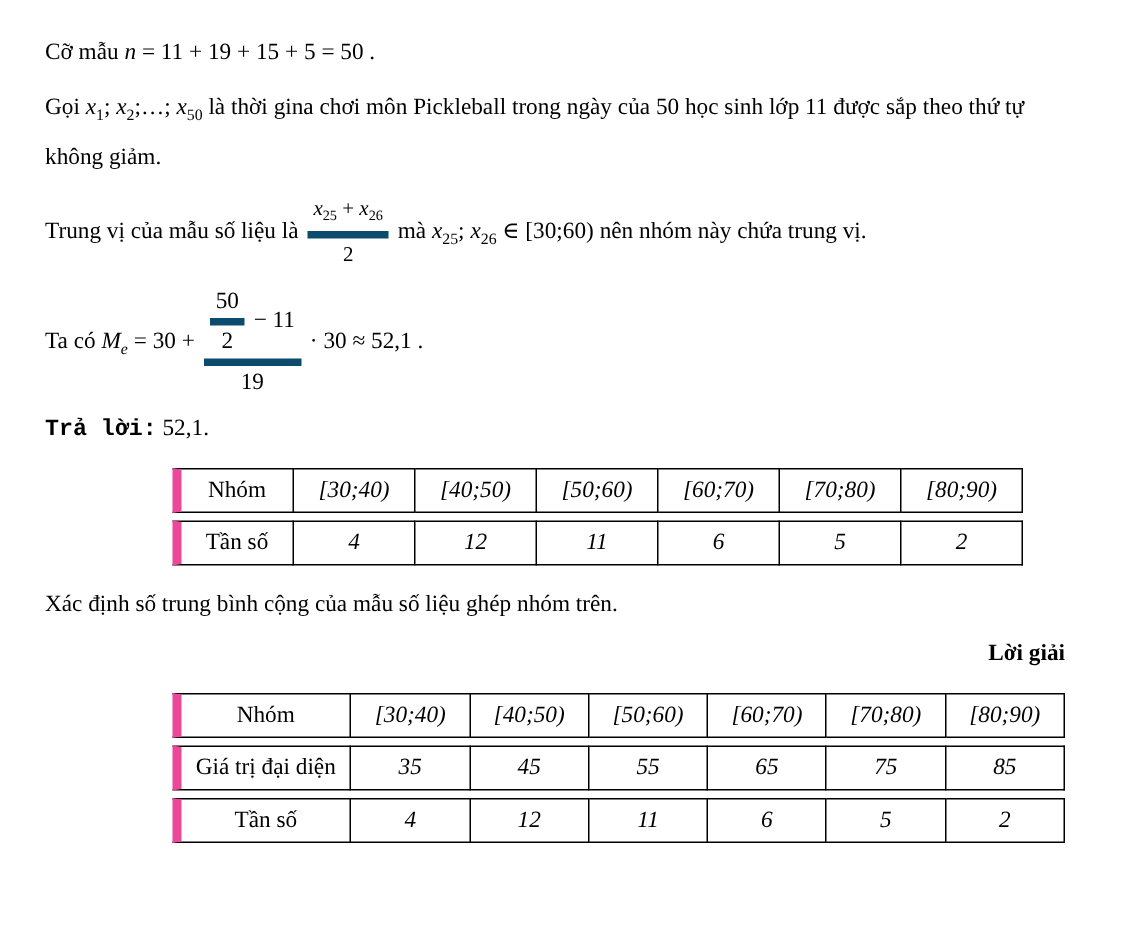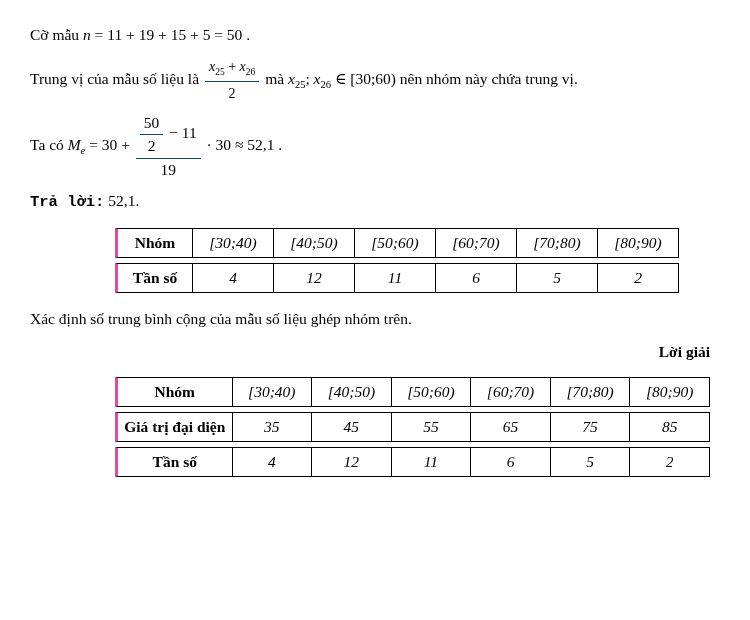--- a/index.html
+++ b/index.html
@@ -27,21 +27,21 @@
 
   
   .frac {
     display: inline-block;
     vertical-align: middle;
     text-align: center;
     margin: 0 2px;
   }
   .frac > .num {
     display: block;
-    border-bottom: 1px solid #0c4a6e;
+    border-bottom: 5px solid #0c4a6e;
     padding: 0 4px 1px 4px;
     white-space: nowrap;
   }
   .frac > .den {
     display: block;
     padding: 1px 4px 0 4px;
     white-space: nowrap;
   }
   .frac .frac { margin: 0 2px 0 0; }
   .small-frac { font-size: 14px; }
@@ -53,40 +53,41 @@
     margin: 2px 0 2px 85px;
     font-size: 15.5px;
   }
   table.stat td {
     border: 1px solid #000;
     text-align: center;
     padding: 3px 6px;
     height: 22px;
   }
   table.stat td + td { border-left: none; font-style: italic; }
-  table.stat td:first-child { border-left: 3px solid #ec4899; font-weight: bold; }
+  table.stat td:first-child { border-left: 6px solid #ec4899; }
   .t1-c0 { width: 62px; }
   .t2-c0 { width: 106px; }
   .cint { width: 68px; }
 
   .solution-heading {
     text-align: right;
     font-weight: bold;
     margin: 10px 0 10px 0;
     line-height: 1.4;
   }
   .formula-line { margin: 6px 0; line-height: 1.3; }
 </style>
 </head>
 <body>
 
 <div class="page">
 
   <p class="line"><span>Cỡ mẫu </span><i class="mvar">n</i><span> = 11 + 19 + 15 + 5 = 50 .</span></p>
 
+  <p class="line wide"><span>Gọi </span><i class="mvar">x</i><sub>1</sub><span>; </span><i class="mvar">x</i><sub>2</sub><span>;…; </span><i class="mvar">x</i><sub>50</sub><span> là thời gina chơi môn Pickleball trong ngày của 50 học sinh lớp 11 được sắp theo thứ tự không giảm.</span></p>
 
   <p class="line"><span>Trung vị của mẫu số liệu là </span><span class="frac small-frac"><span class="num"><i class="mvar">x</i><sub>25</sub><span> + </span><i class="mvar">x</i><sub>26</sub></span><span class="den">2</span></span><span> mà </span><i class="mvar">x</i><sub>25</sub><span>; </span><i class="mvar">x</i><sub>26</sub><span> ∈ [30;60)</span><span> nên nhóm này chứa trung vị.</span></p>
 
   <p class="formula-line"><span>Ta có </span><i class="mvar">M</i><sub><i class="mvar">e</i></sub><span> = 30 + </span><span class="frac"><span class="num"><span class="frac"><span class="num">50</span><span class="den">2</span></span><span> − 11</span></span><span class="den">19</span></span><span> · 30 ≈ 52,1 .</span></p>
 
   <p class="line"><b>Trả lời:</b><span> 52,1.</span></p>
 
 
   <table class="stat">
     <tbody>

